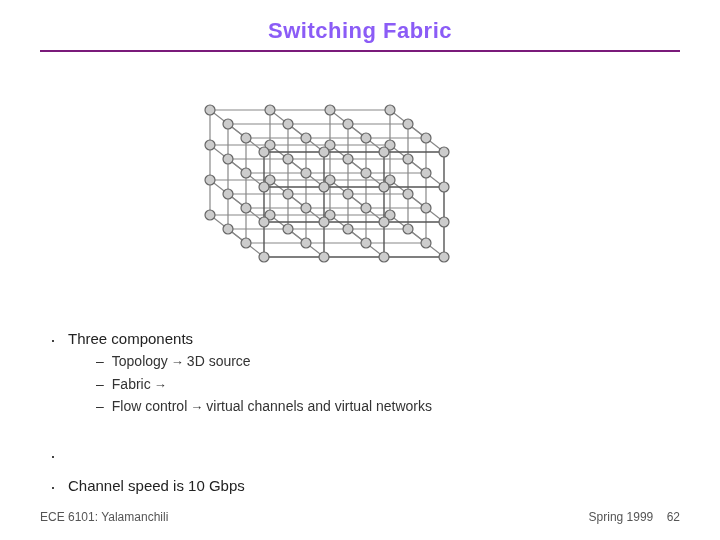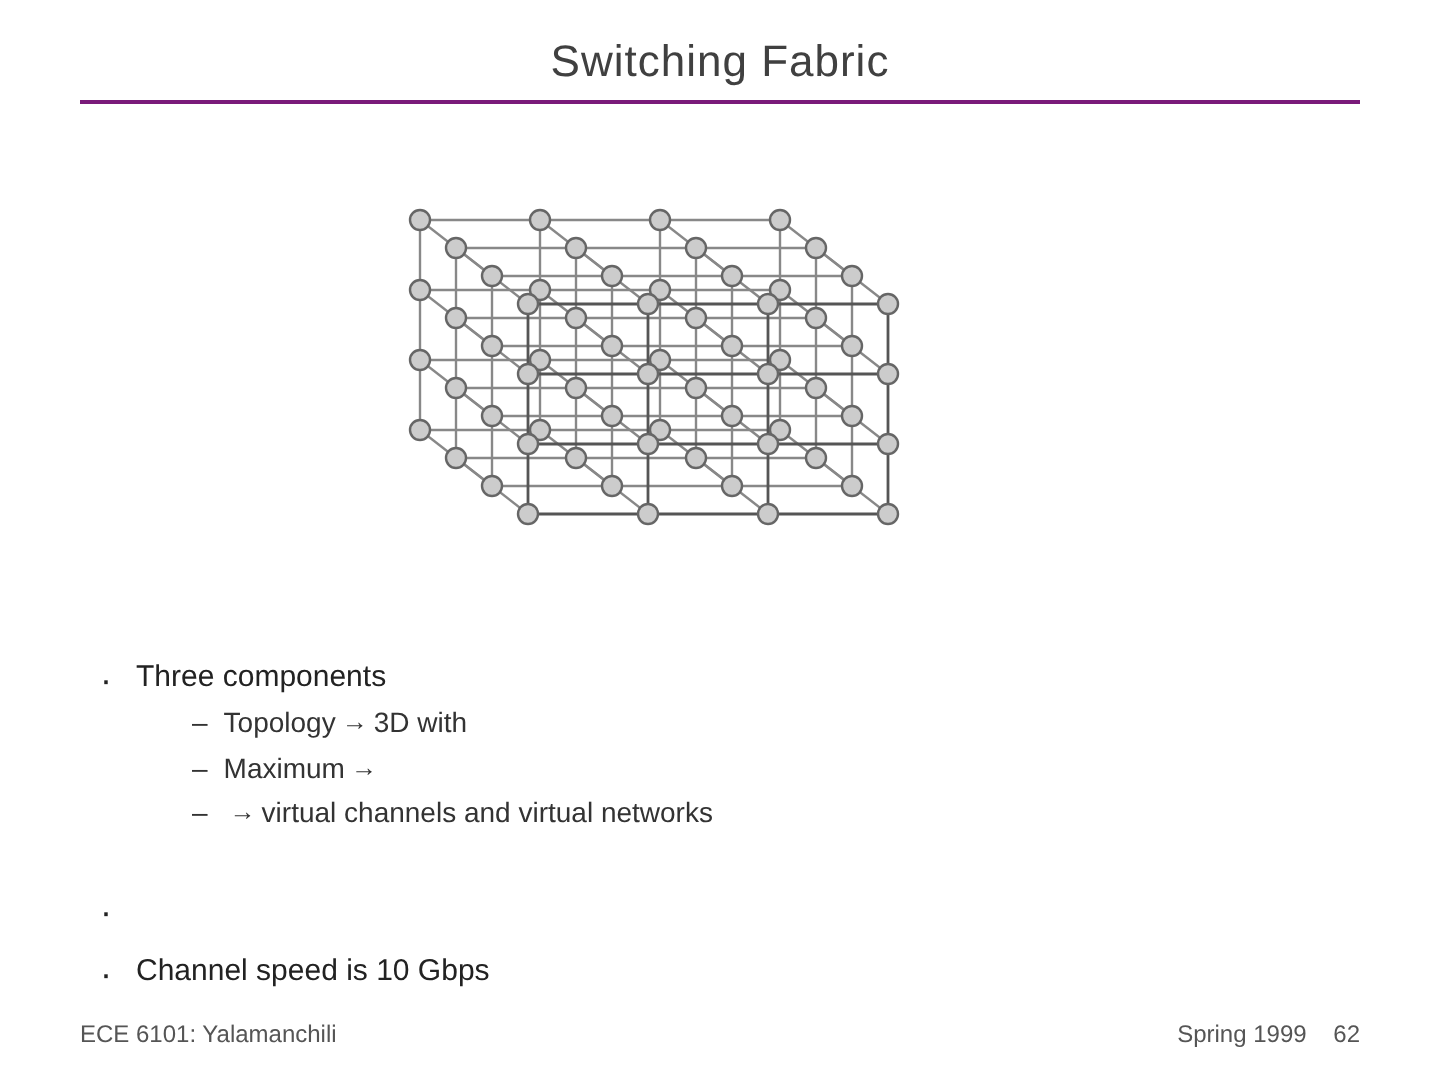--- a/index.html
+++ b/index.html
@@ -22,22 +22,22 @@
       padding: 0 40px 10px 40px;
     }
 
     .title-area {
       text-align: center;
       padding: 18px 0 6px 0;
     }
 
     .title-text {
       font-size: 22px;
-      font-weight: normal;
-      color: #404040;
+      font-weight: bold;
+      color: #8b5cf6;
       letter-spacing: 0.5px;
     }
 
     .title-underline {
       height: 2px;
       background: #7a1a7a;
       margin: 6px 0 0 0;
       width: 100%;
     }
 
@@ -281,27 +281,28 @@
   <div class="content-area">
 
     <div class="bullet-item">
       <span class="bullet-dot">·</span>
       <div>
         <span class="bullet-text">Three components</span>
         <div class="sub-bullets">
           <div class="sub-bullet">
             <span>Topology</span>
             <span class="arrow"> → </span>
-            <span>3D with</span>
+            <span>3D source</span>
           </div>
           <div class="sub-bullet">
-            <span>Maximum</span>
+            <span>Fabric</span>
             <span class="arrow"> → </span>
           </div>
           <div class="sub-bullet">
+            <span>Flow control</span>
             <span class="arrow"> → </span>
             <span>virtual channels and virtual networks</span>
           </div>
         </div>
       </div>
     </div>
 
     <div class="bullet-item">
       <span class="bullet-dot">·</span>
     </div>

